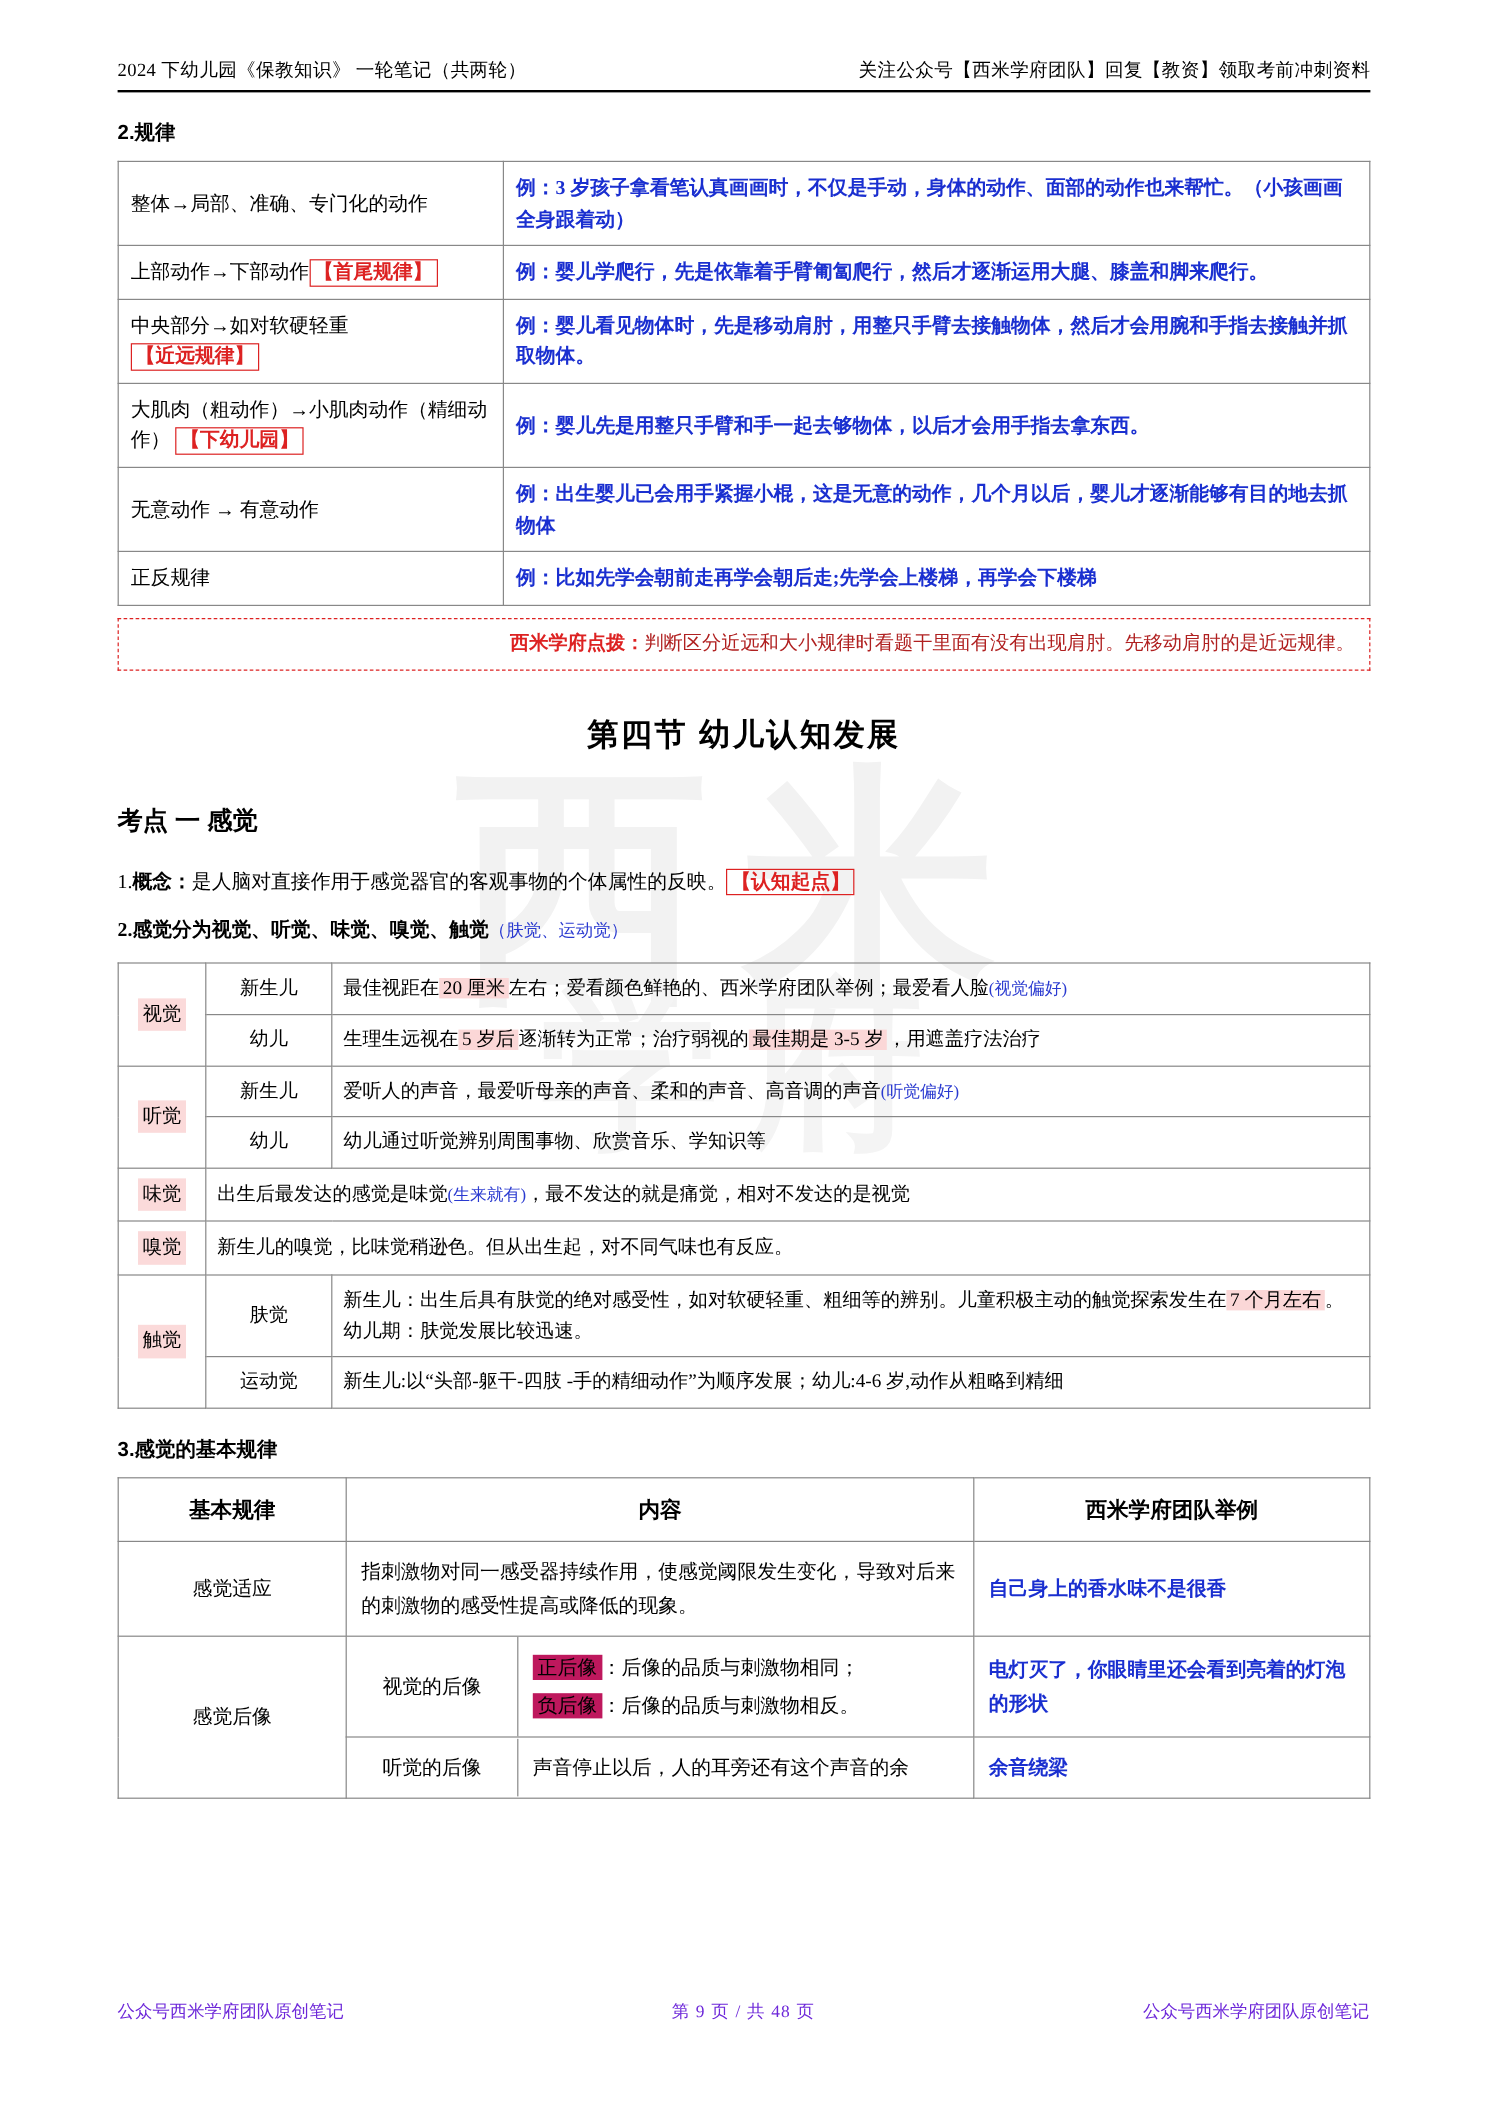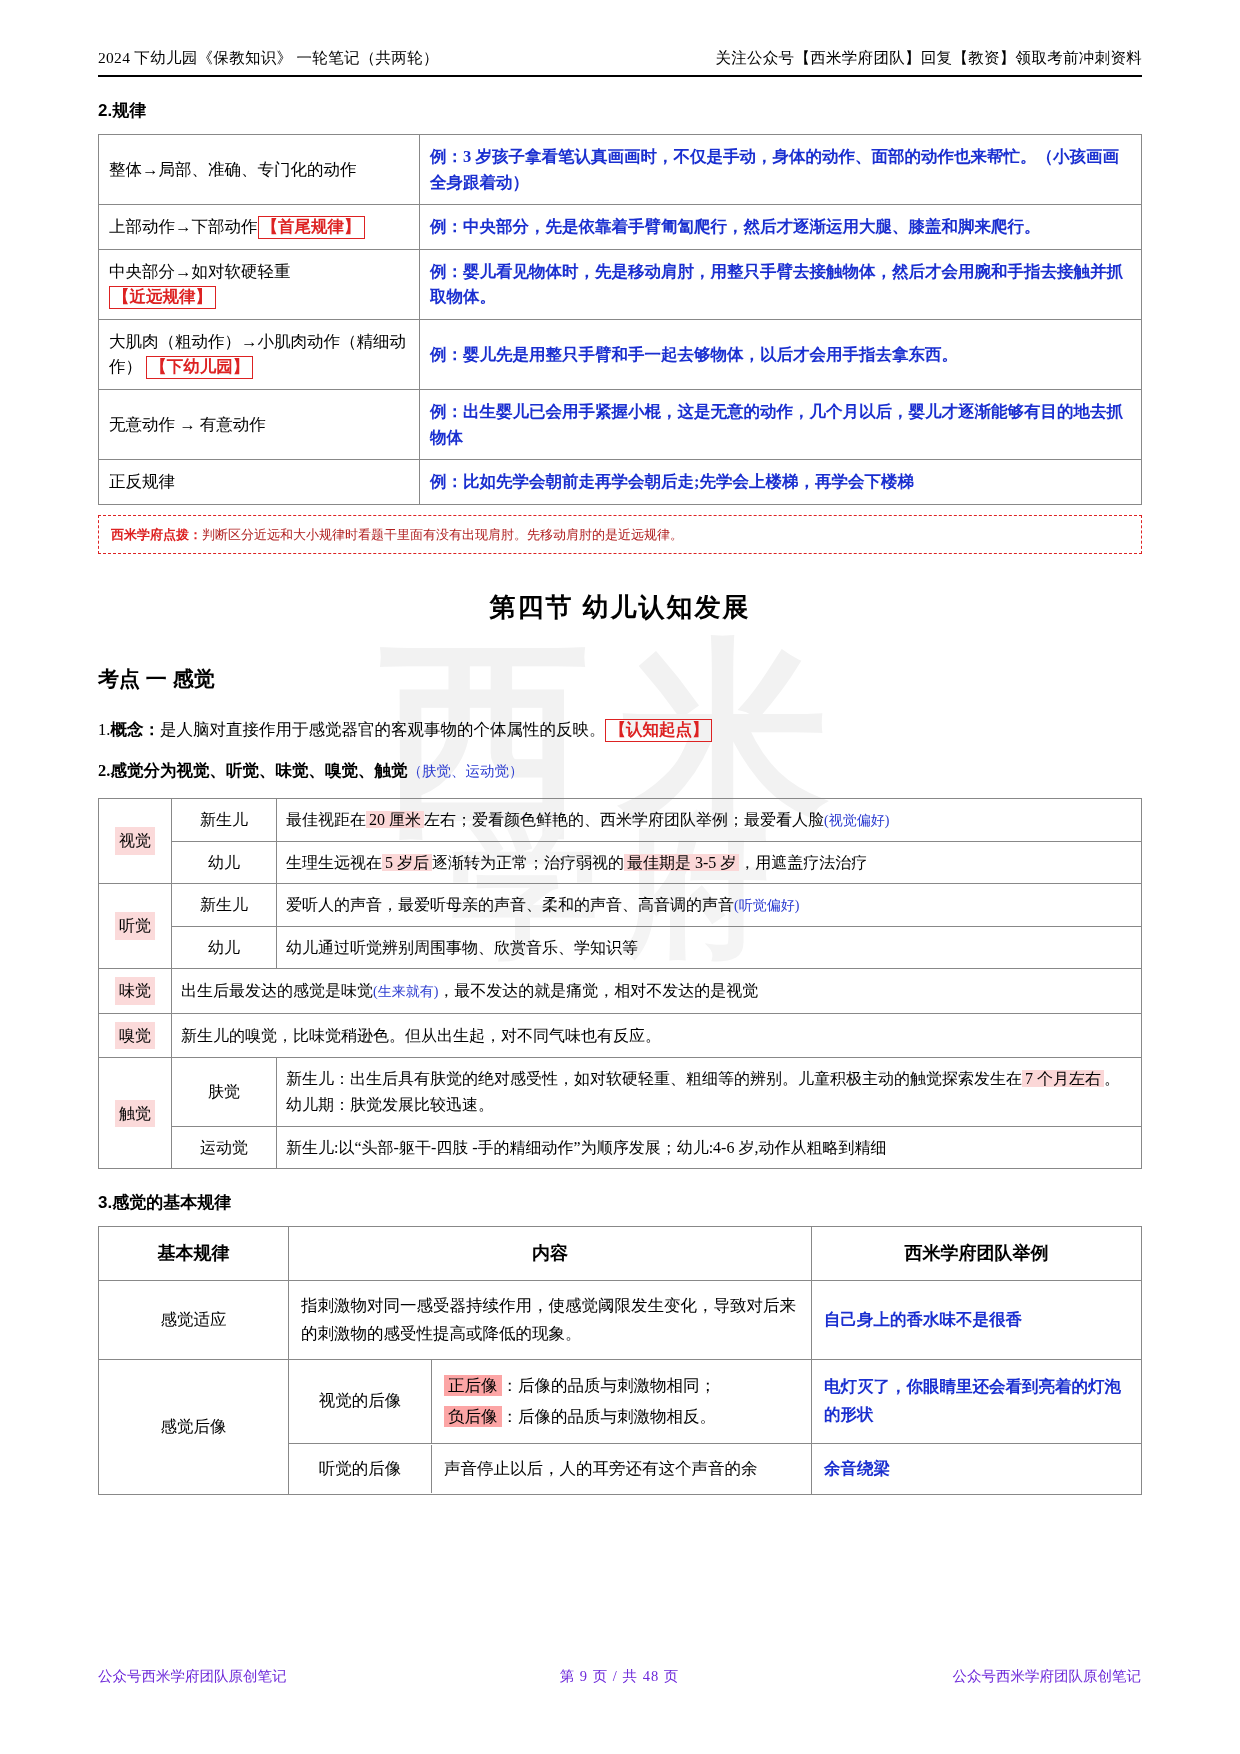--- a/index.html
+++ b/index.html
@@ -92,22 +92,23 @@
     font-weight: bold;
     border: 1px solid #d22;
     padding: 0 3px;
     display: inline-block;
     line-height: 1.25;
   }
   .tip {
     margin-top: 10px;
     border: 1px dashed #d22;
     padding: 9px 12px;
-    font-size: 13px;
+    font-size: 16px;
     line-height: 1.5;
+    text-align: right;
   }
   .tip .lead { color: #d22; font-weight: bold; }
   .tip .body { color: #b02020; }
 
   h2.chapter {
     text-align: center;
     font-size: 26px;
     font-weight: bold;
     margin: 36px 0 40px 0;
     letter-spacing: 2px;
@@ -173,21 +174,21 @@
     line-height: 1.7;
     vertical-align: middle;
   }
   table.t3 th {
     font-weight: bold;
     text-align: center;
     font-size: 18px;
   }
   .ex { color: #1a2fd0; font-weight: bold; }
   .pink-label {
-    background: #fca5a5;
+    background: #be185d;
     padding: 1px 4px;
   }
   .footer {
     position: absolute;
     left: 98px;
     right: 99px;
     bottom: 68px;
     display: flex;
     justify-content: space-between;
     font-size: 14.5px;
@@ -213,21 +214,21 @@
     <h3 class="sec-num">2.规律</h3>
 
     <table class="t1">
       <tbody>
         <tr>
           <td class="col-a"><span>整体→局部、准确、专门化的动作</span></td>
           <td class="col-b">例：3 岁孩子拿看笔认真画画时，不仅是手动，身体的动作、面部的动作也来帮忙。（小孩画画全身跟着动）</td>
         </tr>
         <tr>
           <td class="col-a"><span>上部动作→下部动作</span><span class="redbox">【首尾规律】</span></td>
-          <td class="col-b">例：中央部分，先是依靠着手臂匍匐爬行，然后才逐渐运用大腿、膝盖和脚来爬行。</td>
+          <td class="col-b">例：婴儿学爬行，先是依靠着手臂匍匐爬行，然后才逐渐运用大腿、膝盖和脚来爬行。</td>
         </tr>
         <tr>
           <td class="col-a"><span>中央部分→如对软硬轻重</span><br><span class="redbox">【近远规律】</span></td>
           <td class="col-b">例：婴儿看见物体时，先是移动肩肘，用整只手臂去接触物体，然后才会用腕和手指去接触并抓取物体。</td>
         </tr>
         <tr>
           <td class="col-a"><span>大肌肉（粗动作）→小肌肉动作（精细动作）</span> <span class="redbox">【下幼儿园】</span></td>
           <td class="col-b">例：婴儿先是用整只手臂和手一起去够物体，以后才会用手指去拿东西。</td>
         </tr>
         <tr>

